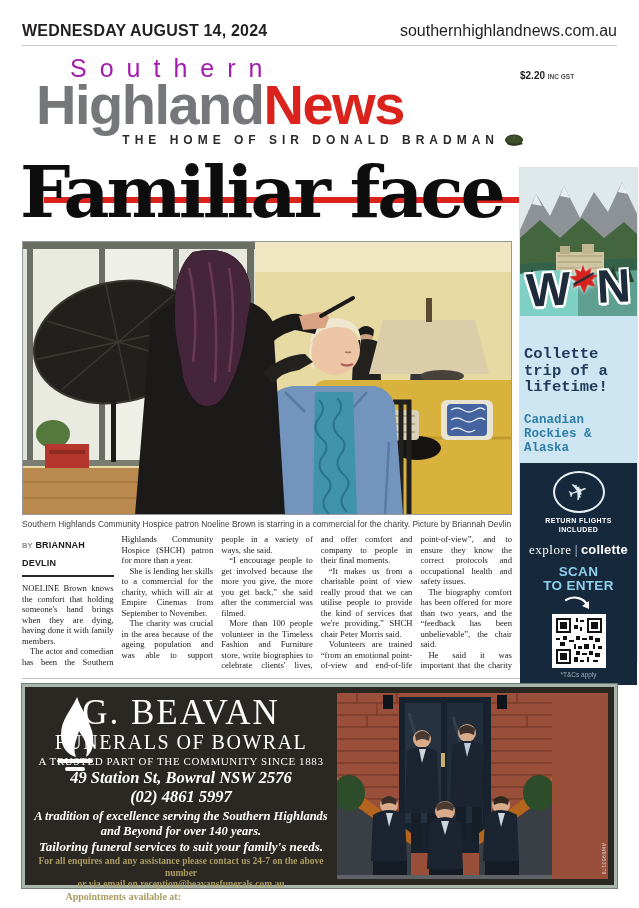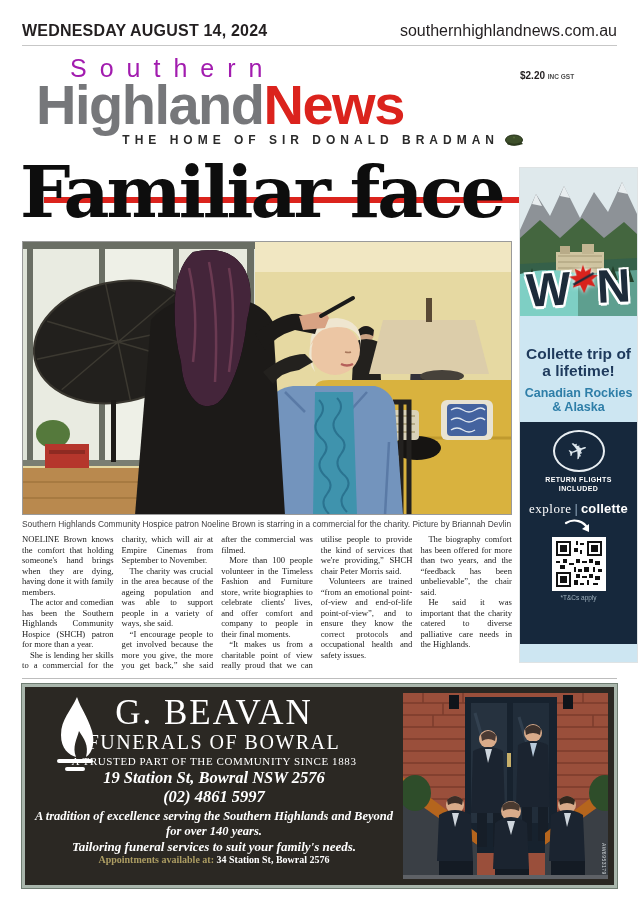--- a/index.html
+++ b/index.html
@@ -51,44 +51,44 @@
 
   
   .sidebar { position:absolute; left:520px; top:168px; width:117px; height:494px;
              background:#cde6f2; box-shadow:0 0 0 1px #dfe3e4; }
   .sb-photo { position:relative; width:117px; height:148px; overflow:hidden; }
   .win-row { position:absolute; left:0; right:0; top:96px; display:flex; justify-content:center;
              align-items:center; transform:rotate(-3deg); z-index:3;
              font-size:47px; font-weight:800; color:#1d2b3a; line-height:1;
              text-shadow:-2px -2px 0 #fff, 2px -2px 0 #fff, -2px 2px 0 #fff, 2px 2px 0 #fff, 0 3px 0 #fff; }
   .win-row svg { margin:0 -2px; filter:drop-shadow(0 0 2px #fff); position:relative; top:-8px; }
-  .sb-blue { position:relative; padding:30px 4px 8px 4px; text-align:center; }
+  .sb-blue { position:relative; padding:30px 4px 8px 4px; text-align:left;font-family:Liberation Mono, monospace; }
   .sb-head { font-size:15.5px; line-height:16.5px; font-weight:800; color:#1e3a5c; }
-  .sb-sub  { font-size:12.5px; line-height:14px; font-weight:800; color:#2e7ea8; margin-top:7px; }
+  .sb-sub  { font-size:12.5px; line-height:14px; font-weight:800; color:#2e7ea8; margin-top:17px; }
   .sb-val  { font-size:14px; line-height:15.5px; font-weight:800; color:#1e3a5c; margin-top:5px; }
   .sb-navy { position:relative; background:#16283c; height:222px; text-align:center;
              padding-top:8px; color:#fff; }
   .plane-badge { width:52px; height:42px; margin:0 auto; border:2px solid #e8eef2; border-radius:50%;
                  display:flex; align-items:center; justify-content:center; }
   .plane-badge span { font-size:24px; transform:rotate(-20deg); color:#dfe9ef; }
   .flights { font-size:7px; font-weight:bold; letter-spacing:.4px; line-height:9px; margin-top:3px; }
   .brand { margin-top:8px; font-size:13px; }
   .brand .ex { font-family:"Liberation Serif", serif; letter-spacing:.5px; }
   .brand .bar { color:#8aa0b5; margin:0 3px; font-weight:300; }
   .brand .co { font-weight:bold; letter-spacing:.2px; }
   .scan { margin-top:7px; font-size:13.5px; line-height:14.5px; font-weight:800; color:#8ed0ec; letter-spacing:.3px; }
   .sb-arrow { margin-top:2px; height:16px; }
   .qr { width:54px; height:54px; background:#fff; margin:2px auto 0 auto; padding:4px; }
   .terms { font-size:6.5px; color:#9fb0bd; margin-top:3px; }
 
   
   .bottomad { position:absolute; left:22px; top:684px; width:595px; height:204px;
               background:#2b2823; border:3px solid #a9b6ac; outline:1px solid #6f7d72;
               display:flex; }
-  .ba-left { position:relative; width:378px; height:100%; padding:8px 4px 4px 4px; text-align:center; color:#fff; }
+  .ba-left { position:relative; width:312px; height:100%; padding:8px 4px 4px 4px; text-align:center; color:#fff; }
   .flame { position:absolute; left:28px; top:10px; }
   .ba-name { font-family:"Liberation Serif", serif; font-size:35px; letter-spacing:2px; line-height:36px; }
   .ba-sub  { font-family:"Liberation Serif", serif; font-size:20px; letter-spacing:1.5px; line-height:22px; }
   .ba-trust{ font-family:"Liberation Serif", serif; font-size:11px; letter-spacing:.6px; line-height:14px; margin-top:1px; }
   .ba-addr, .ba-phone { font-family:"Liberation Serif", serif; font-style:italic; font-weight:bold;
               font-size:16.5px; line-height:19px; }
   .ba-trad { font-family:"Liberation Serif", serif; font-style:italic; font-weight:bold;
              font-size:12.5px; line-height:15px; margin-top:3px; }
   .ba-tail { font-family:"Liberation Serif", serif; font-style:italic; font-weight:bold;
              font-size:13px; line-height:15px; }
@@ -204,20 +204,23 @@
     <path d="M166 26 Q176 70 170 120 M186 20 Q196 70 192 140 M206 26 Q214 70 206 130" stroke="#6b3a52" stroke-width="2.5" fill="none"></path>
     <path d="M232 92 Q258 70 276 72 L296 80 L292 92 L272 88 Q252 94 242 108 Z" fill="#1c1a18"></path>
     <path d="M276 74 L296 70 Q304 70 306 76 L302 86 L280 88 Z" fill="#d8a283"></path>
     <path d="M298 74 L330 56" stroke="#1a1a1a" stroke-width="4" stroke-linecap="round"></path>
     <path d="M240 130 Q262 112 282 112 L290 120 L276 128 Q258 130 250 142 Z" fill="#23211e"></path>
   </svg>
 </div>
 <div class="caption">Southern Highlands Community Hospice patron Noeline Brown is starring in a commercial for the charity. Picture by Briannah Devlin</div>
 
 <div class="article">
+  <div class="byline">
+    <span class="by">BY</span><span class="name">BRIANNAH DEVLIN</span>
+  </div>
   <div>
       <p>NOELINE Brown knows the comfort that holding someone's hand brings when they are dying, having done it with family members.</p>
       <p>The actor and comedian has been the Southern Highlands Community Hospice (SHCH) patron for more than a year.</p>
       <p>She is lending her skills to a commercial for the charity, which will air at Empire Cinemas from September to November.</p>
       <p>The charity was crucial in the area because of the ageing population and was able to support people in a variety of ways, she said.</p>
       <p>“I encourage people to get involved because the more you give, the more you get back,” she said after the commercial was filmed.</p>
       <p>More than 100 people volunteer in the Timeless Fashion and Furniture store, write biographies to celebrate clients' lives, and offer comfort and company to people in their final moments.</p>
       <p>“It makes us from a charitable point of view really proud that we can utilise people to provide the kind of services that we're providing,” SHCH chair Peter Morris said.</p>
       <p>Volunteers are trained “from an emotional point-of-view and end-of-life point-of-view”, and to ensure they know the correct protocols and occupational health and safety issues.</p>
       <p>The biography comfort has been offered for more than two years, and the “feedback has been unbelievable”, the chair said.</p>
@@ -258,20 +261,24 @@
   <div class="sb-navy">
     <div class="plane-badge">
         <span>✈</span>
       </div>
     <div class="flights">
       <div>RETURN FLIGHTS</div>
       <div>INCLUDED</div>
     </div>
     <div class="brand">
       <span class="ex">explore</span><span class="bar">|</span><span class="co">collette</span>
+    </div>
+    <div class="scan">
+      <div>SCAN</div>
+      <div>TO ENTER</div>
     </div>
     <div class="sb-arrow">
       <svg width="34" height="16" viewBox="0 0 34 16">
           <path d="M4 4 C 12 -1, 22 2, 26 10" stroke="#fff" stroke-width="2.2" fill="none" stroke-linecap="round"></path>
           <path d="M20 10 L27 13 L27 5 Z" fill="#fff"></path>
         </svg>
     </div>
     <div class="qr">
       <svg width="46" height="46" viewBox="0 0 21 21" shape-rendering="crispEdges">
         <rect width="21" height="21" fill="#fff"></rect>
@@ -320,24 +327,28 @@
 <div class="bottomad">
   <div class="ba-left">
     <svg class="flame" width="44" height="78" viewBox="0 0 44 78">
       <path d="M24 0 C18 14 8 22 8 38 C8 52 16 58 23 60 C19 50 24 42 26 34 C31 42 36 48 33 60 C40 55 42 45 39 34 C34 18 28 12 24 0 Z" fill="#fff"></path>
       <rect x="4" y="62" width="36" height="4" rx="2" fill="#fff"></rect>
       <rect x="12" y="70" width="20" height="4" rx="2" fill="#fff"></rect>
     </svg>
     <div class="ba-name">G. BEAVAN</div>
     <div class="ba-sub">FUNERALS OF BOWRAL</div>
     <div class="ba-trust">A TRUSTED PART OF THE COMMUNITY SINCE 1883</div>
-    <div class="ba-addr">19 Station St, Bowral NSW 2576</div>
+    <div class="ba-addr">49 Station St, Bowral NSW 2576</div>
     <div class="ba-phone">(02) 4861 5997</div>
     <div class="ba-trad">A tradition of excellence serving the Southern Highlands and Beyond for over 140 years.</div>
     <div class="ba-tail">Tailoring funeral services to suit your family's needs.</div>
+    <div class="ba-gold">
+      <div>For all enquires and any assistance please contact us 24-7 on the above number</div>
+      <div>or via email on reception@beavansfunerals.com.au</div>
+    </div>
     <div class="ba-appt"><span>Appointments available at: </span><b>34 Station St, Bowral 2576</b></div>
   </div>
   <div class="ba-photo">
     <svg width="215" height="192" viewBox="0 0 215 192">
       <rect width="215" height="192" fill="#9a4f3b"></rect>
       <g stroke="#7c3c2c" stroke-width="1.5">
         <path d="M0 10 H215 M0 22 H215 M0 34 H215 M0 46 H215 M0 58 H215 M0 70 H215 M0 82 H215 M0 94 H215 M0 106 H215 M0 118 H215"></path>
         <path d="M20 0 V10 M60 0 V10 M180 0 V10 M40 10 V22 M150 10 V22 M30 22 V34 M190 22 V34"></path>
       </g>
 

